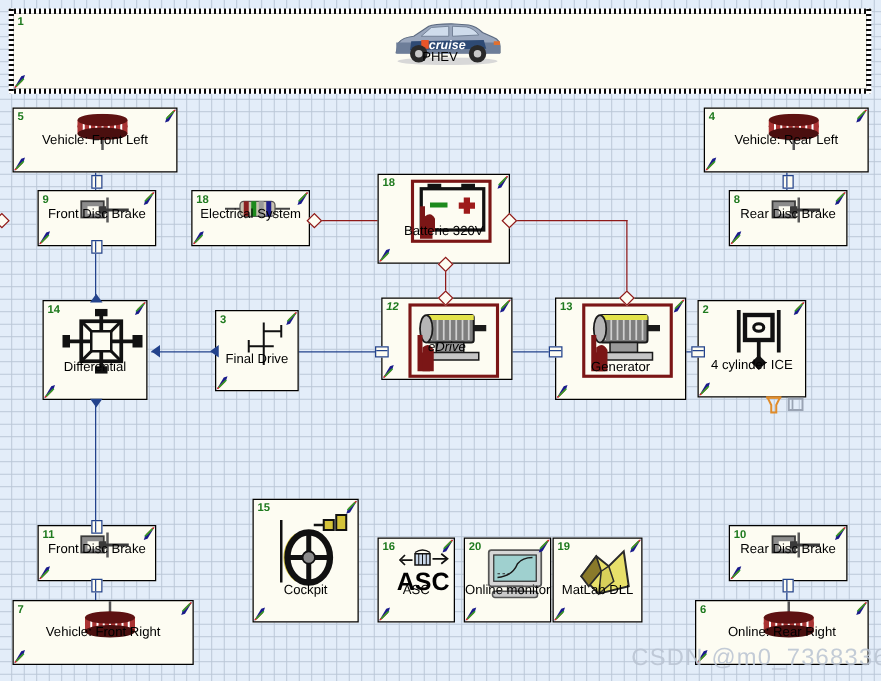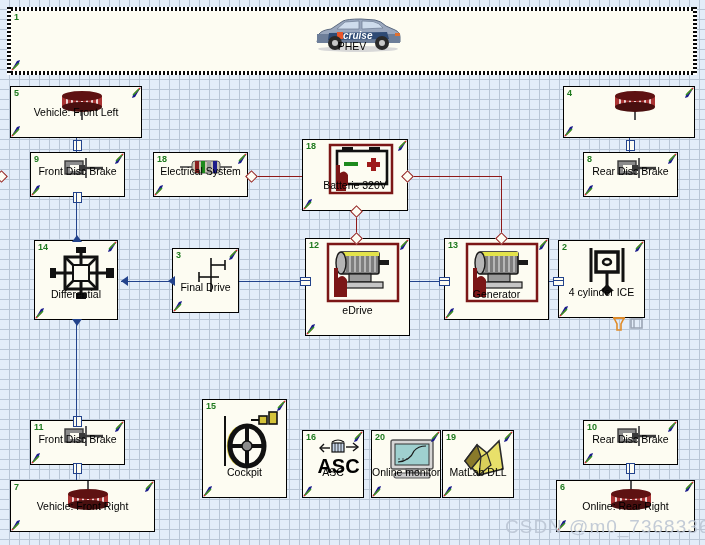--- a/index.html
+++ b/index.html
@@ -263,20 +263,21 @@
           <line x1="21" y1="3" x2="21" y2="18"></line>
             <line x1="26" y1="3" x2="26" y2="19"></line>
           <line x1="31" y1="3" x2="31" y2="18"></line>
             <line x1="36" y1="3" x2="36" y2="18"></line>
           <line x1="41" y1="4" x2="41" y2="17"></line>
         </g>
         <ellipse cx="26" cy="5" rx="20" ry="5" fill="#5e1212"></ellipse>
         <ellipse cx="26" cy="16" rx="20" ry="5" fill="#4a0f0f"></ellipse>
       </svg>
     </div>
+    <div class="lbl">Vehicle: Rear Left</div>
     <div class="corner tr">
       <svg width="14" height="14" viewBox="0 0 14 14">
           <path d="M13 1 L5 9 L4 12 L7 11 Z" fill="#1a1a8c"></path>
           <path d="M12 2 L6 8" stroke="#d62828" stroke-width="1.4"></path>
           <path d="M11 3 L5 9" stroke="#2a9d2a" stroke-width="1.4"></path>
         </svg>
     </div>
     <div class="corner bl">
       <svg width="14" height="14" viewBox="0 0 14 14">
           <g transform="rotate(180 7 7)">
@@ -472,21 +473,21 @@
       <svg width="14" height="14" viewBox="0 0 14 14">
           <g transform="rotate(180 7 7)">
             <path d="M13 1 L5 9 L4 12 L7 11 Z" fill="#1a1a8c"></path>
             <path d="M12 2 L6 8" stroke="#d62828" stroke-width="1.4"></path>
             <path d="M11 3 L5 9" stroke="#2a9d2a" stroke-width="1.4"></path>
           </g>
         </svg>
     </div>
   </div>
 
-  <div class="blk" style="left:305px;top:238px;width:105px;height:98px;">
+  <div class="blk" style="left:305px;top:238px;width:105px;height:66px;font-style:italic;">
     <div class="num">12</div>
     <div class="ico" style="top:3px;height:62px;">
       <svg width="80" height="62" viewBox="0 0 80 62">
         <rect x="5" y="2" width="70" height="57" fill="none" stroke="#7b1616" stroke-width="2.5"></rect>
         <rect x="18" y="10" width="38" height="22" rx="2" fill="#7e7e7e" stroke="#1a1a1a" stroke-width="1.6"></rect>
         <g stroke="#cfcfcf" stroke-width="1.4">
           <line x1="22" y1="12" x2="22" y2="30"></line>
             <line x1="27" y1="12" x2="27" y2="30"></line>
           <line x1="32" y1="12" x2="32" y2="30"></line>
             <line x1="37" y1="12" x2="37" y2="30"></line>

